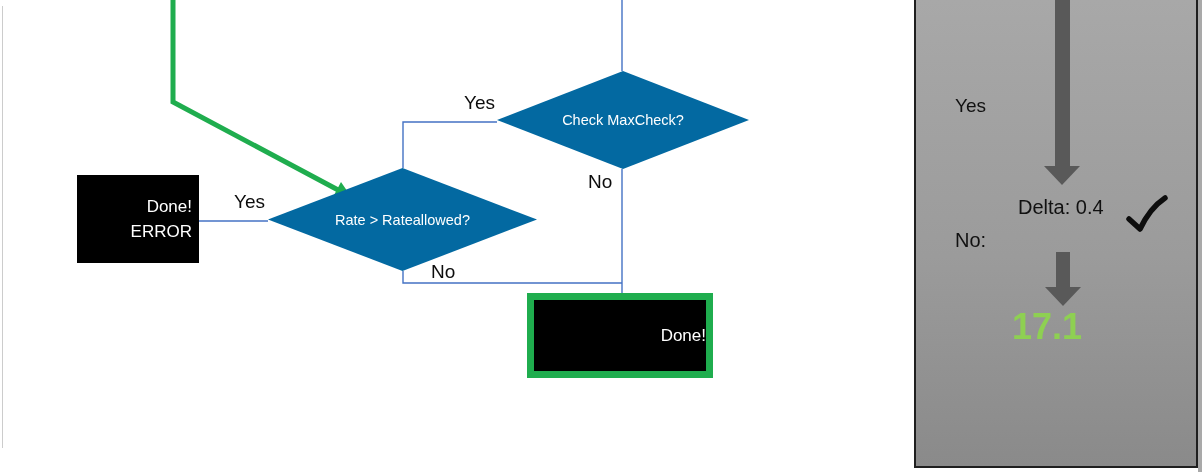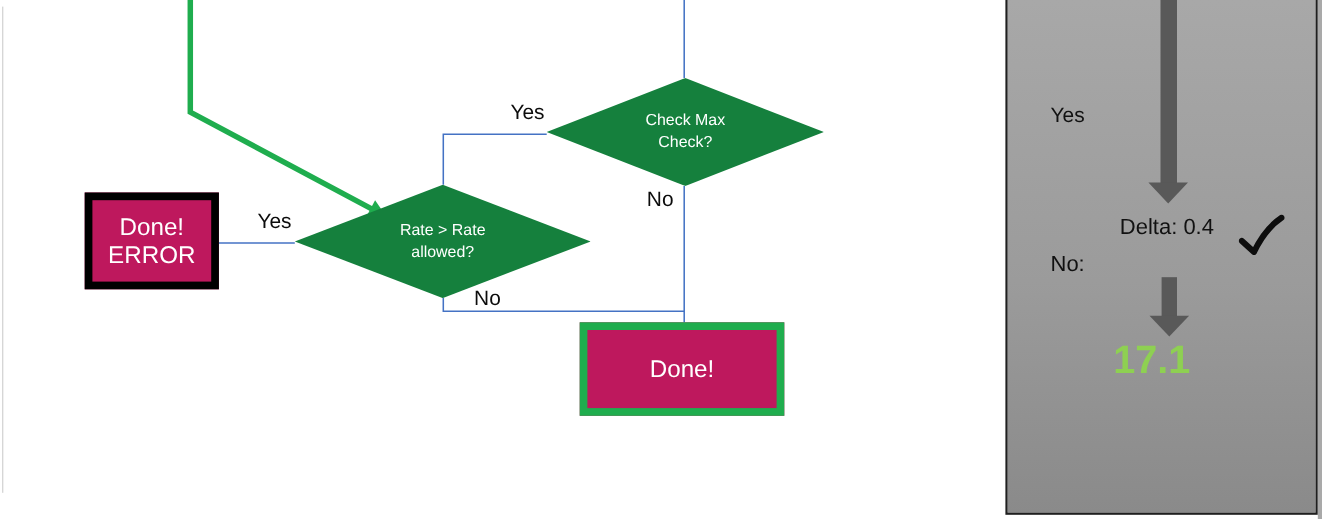--- a/index.html
+++ b/index.html
@@ -9,32 +9,32 @@
     background:#ffffff; overflow:hidden;
   }
   .edge-line-left {
     position:absolute; left:2px; top:6px; width:1px; height:442px;
     background:#cccccc;
   }
   svg.overlay { position:absolute; left:0; top:0; }
 
   
   .diamond {
-    position:absolute; background:#15803d; color:#ffffff;
-    display:flex; flex-direction:column; align-items:center; justify-content:center;
+    position:absolute; background:#0369a1; color:#ffffff;
+    display:flex; flex-direction:row; align-items:center; justify-content:center;
     clip-path:polygon(50% 0, 100% 50%, 50% 100%, 0 50%);
     font-size:14.5px; line-height:20px; text-align:center;
   }
   .diamond-check { left:497px; top:71px; width:252px; height:98px; }
   .diamond-rate  { left:268px; top:168px; width:269px; height:103px; }
 
   .term-box {
-    position:absolute; background:#be185d; color:#ffffff;
-    display:flex; flex-direction:column; align-items:center; justify-content:center;
-    font-size:22px; line-height:25px; text-align:center;
+    position:absolute; background:#000000; color:#ffffff;
+    display:flex; flex-direction:column; align-items:flex-end; justify-content:center;
+    font-size:17px; line-height:25px; text-align:center;
   }
   .box-error { left:77px;  top:175px; width:122px; height:88px; border:7px solid #000000; }
   .box-done  { left:527px; top:293px; width:186px; height:85px; border:7px solid #1FAD4E; }
 
   .edge-label {
     position:absolute; color:#0c0c0c; font-size:19px; line-height:21px;
   }
   .lbl-yes1 { left:464px; top:92px;  }
   .lbl-no1  { left:588px; top:171px; }
   .lbl-yes2 { left:234px; top:191px; }

